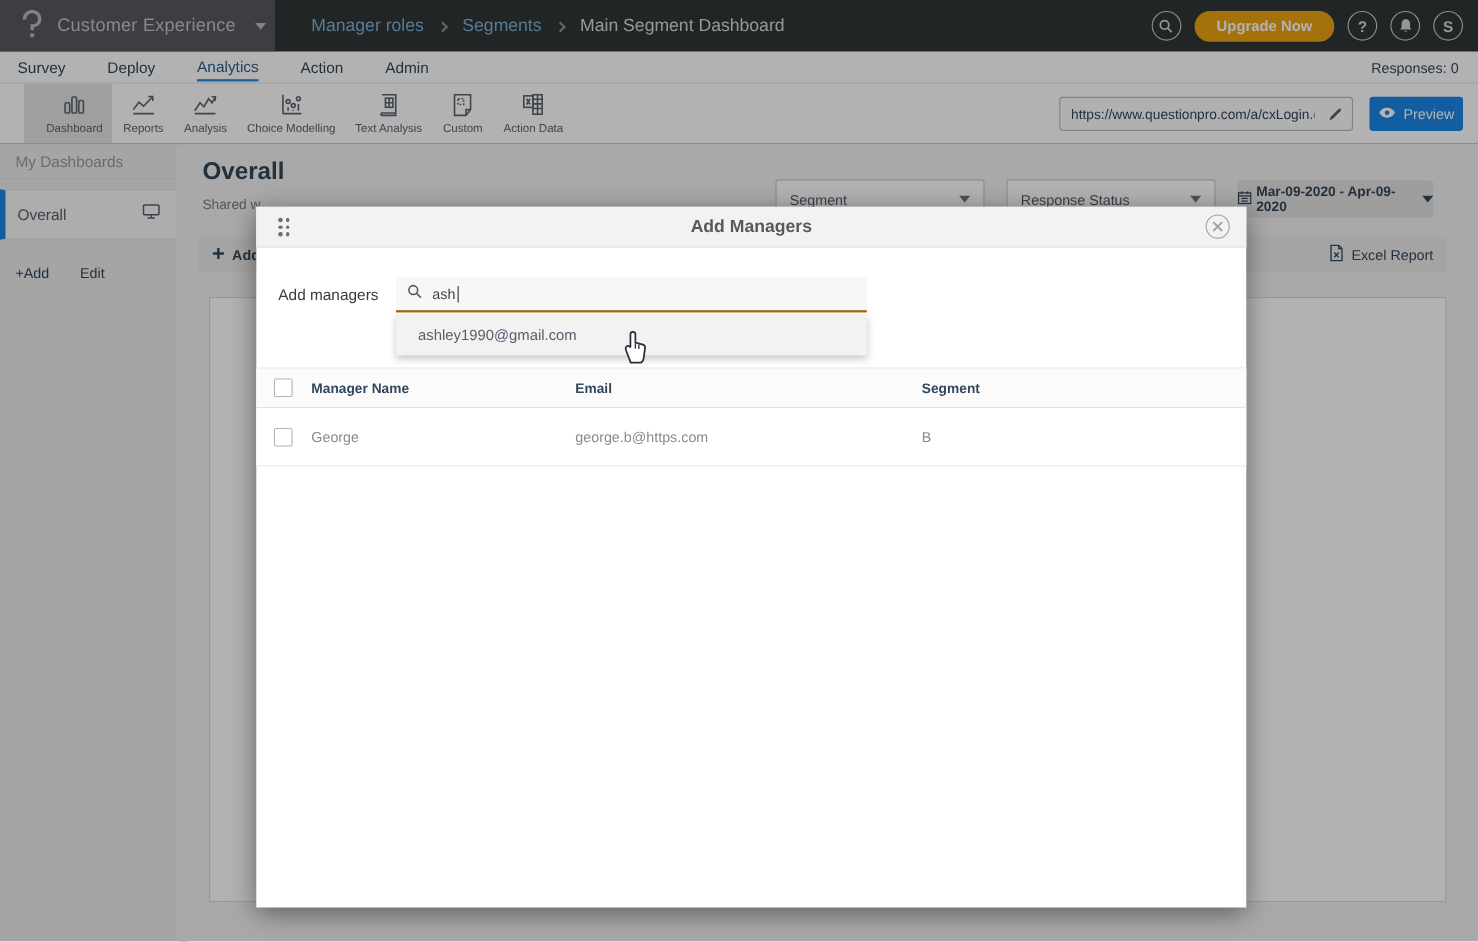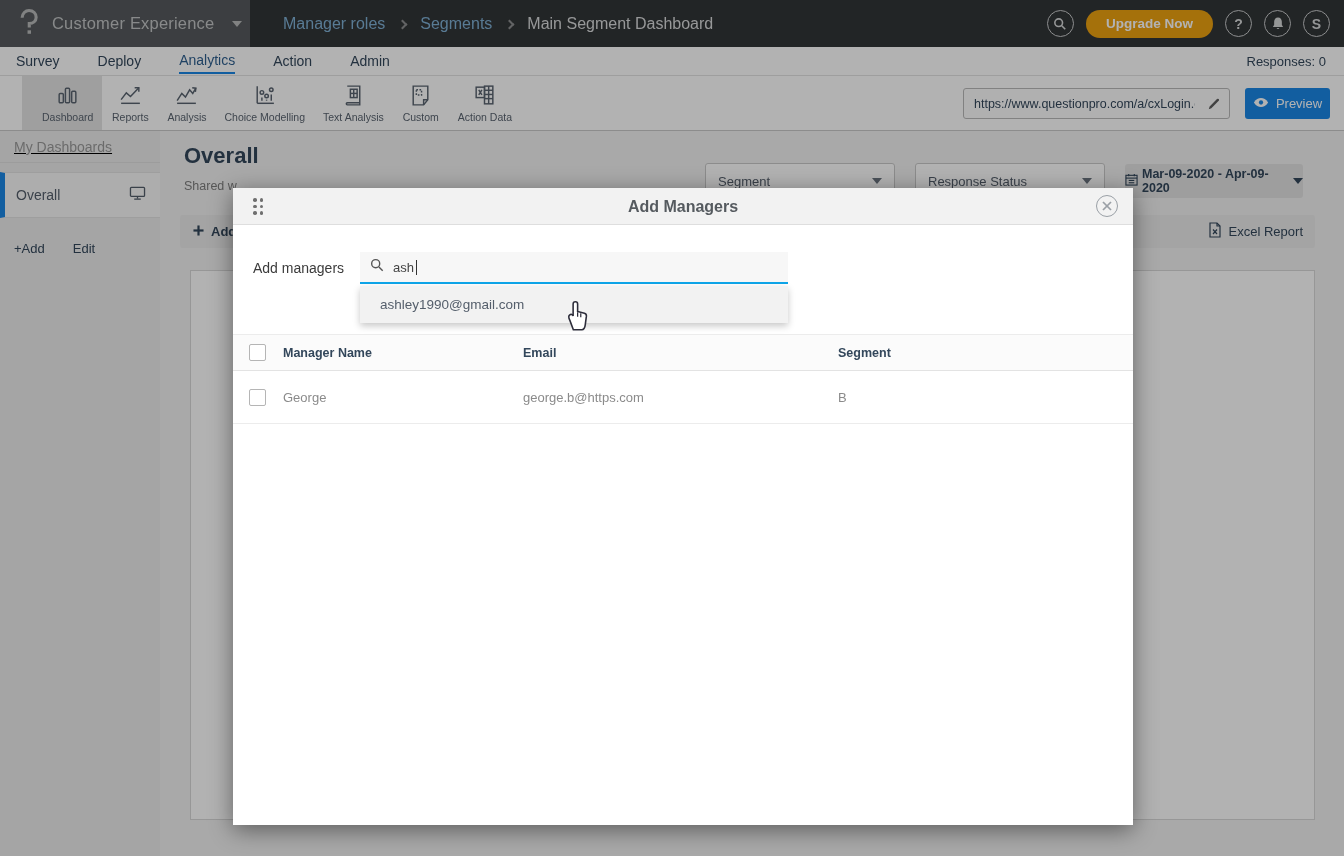--- a/index.html
+++ b/index.html
@@ -46,21 +46,21 @@
   .urlbox input { flex:1; border:none; outline:none; background:transparent; font-family:inherit;
                   font-size:12.5px; color:#33475b; padding:0 4px 0 10px; min-width:0; }
   .url-edit { width:30px; height:100%; display:flex; align-items:center; justify-content:center;
               cursor:pointer; flex:none; }
   .preview-btn { position:absolute; left:1245px; top:12px; width:85px; height:31px; background:#1b87e6;
                  border:none; border-radius:3px; color:#fff; font-size:13px; font-family:inherit;
                  display:flex; align-items:center; justify-content:center; gap:7px; cursor:pointer; }
 
   
   .sidebar { position:absolute; left:0; top:131px; width:170px; height:725px; background:#ececec;
-             border-right:6px solid #b91c1c;text-decoration:underline; }
+             border-right:6px solid #b91c1c; }
   .sb-title { height:32px; display:flex; align-items:center; padding-left:14px; font-size:14px;
               color:#9a9a9a; border-bottom:1px solid #e0e0e0; }
   .sb-item { position:absolute; left:0; top:41px; width:160px; height:46px; background:#f8f8f8;
              border-left:5px solid #1b87e6; border-top:1px solid #e2e2e2; border-bottom:1px solid #e2e2e2;
              display:flex; align-items:center; padding:0 14px 0 11px; cursor:pointer; }
   .sb-item-label { font-size:14px; color:#545e6b; flex:1; }
   .sb-links { position:absolute; left:14px; top:110px; display:flex; gap:28px; }
   .sb-link { font-size:13px; color:#33475b; cursor:pointer; }
 
   
@@ -95,21 +95,21 @@
   .drag-handle { position:absolute; left:20px; top:10px; display:grid; grid-template-columns:4px 4px;
                  grid-auto-rows:4px; gap:2.5px; cursor:move; }
   .drag-handle i { width:3.5px; height:3.5px; border-radius:50%; background:#6f6f6f; }
   .modal-title { position:absolute; left:0; right:0; top:0; height:37px; display:flex; align-items:center;
                  justify-content:center; font-size:16px; font-weight:bold; color:#555a5f; }
   .modal-close { position:absolute; right:15px; top:7px; width:22px; height:22px; border:1.5px solid #9aa0a6;
                  border-radius:50%; display:flex; align-items:center; justify-content:center; cursor:pointer;
                  background:transparent; }
   .field-label { position:absolute; left:20px; top:72px; font-size:14px; color:#3b3b3b; }
   .mgr-search { position:absolute; left:127px; top:64px; width:428px; height:32px; background:#f7f7f7;
-                border:none; border-bottom:2px solid #0ea5e9; display:flex; align-items:center; padding:0 10px; }
+                border:none; border-bottom:2px solid #a16207; display:flex; align-items:center; padding:0 10px; }
   .mgr-search .q { margin-right:9px; }
   .mgr-search input { border:none; outline:none; background:transparent; font-family:inherit;
                       font-size:13px; color:#444; width:330px; }
   .text-caret { width:1px; height:15px; background:#333; margin-left:-331px; transform:translateX(24px); }
   .suggest { position:absolute; left:127px; top:98px; width:428px; height:37px; background:#f2f2f2;
              box-shadow:0 3px 7px rgba(0,0,0,0.22); display:flex; align-items:center; padding-left:20px;
              font-size:13.5px; color:#545e6b; cursor:pointer; z-index:5; }
   .tbl-head { position:absolute; left:0; top:146px; width:900px; height:37px; background:#fbfbfb;
               border-top:1px solid #ececec; border-bottom:1px solid #e3e3e3; }
   .tbl-row { position:absolute; left:0; top:183px; width:900px; height:53px; background:#fff;

